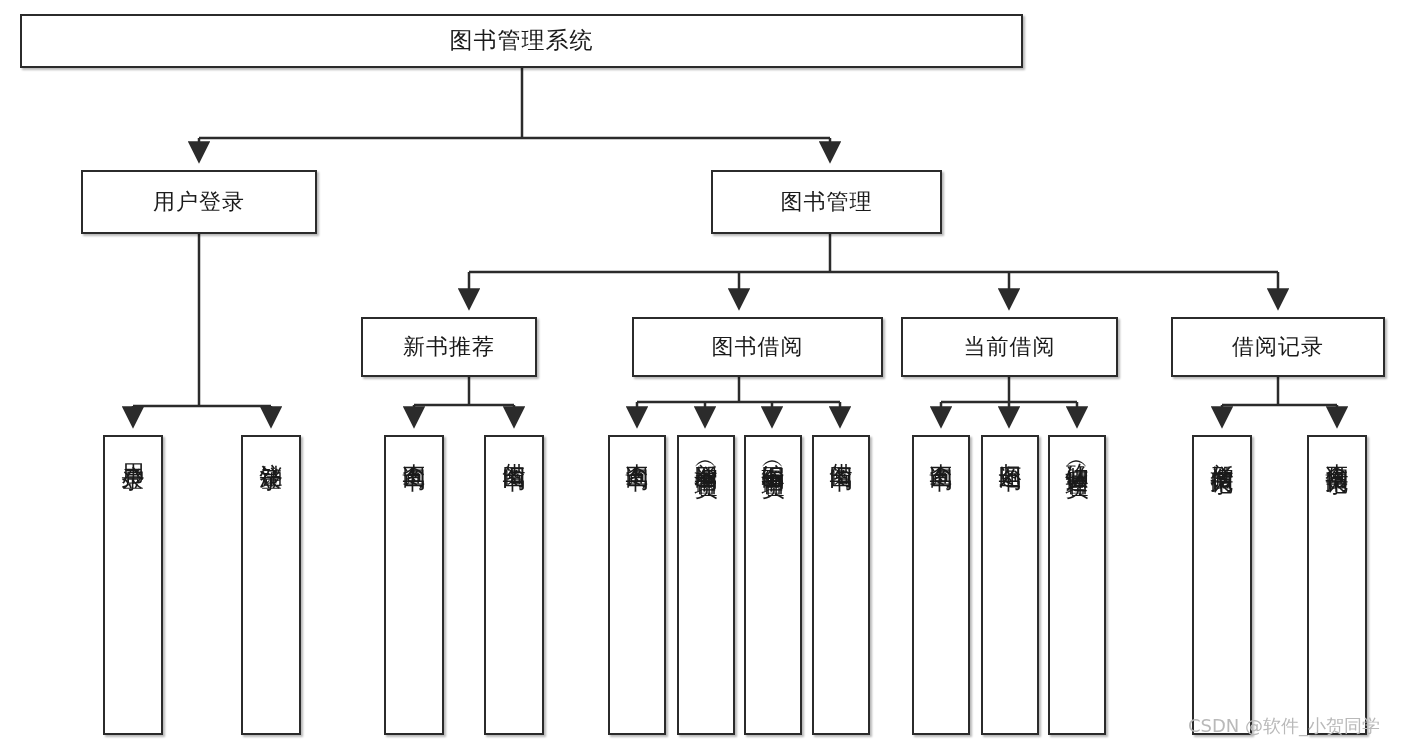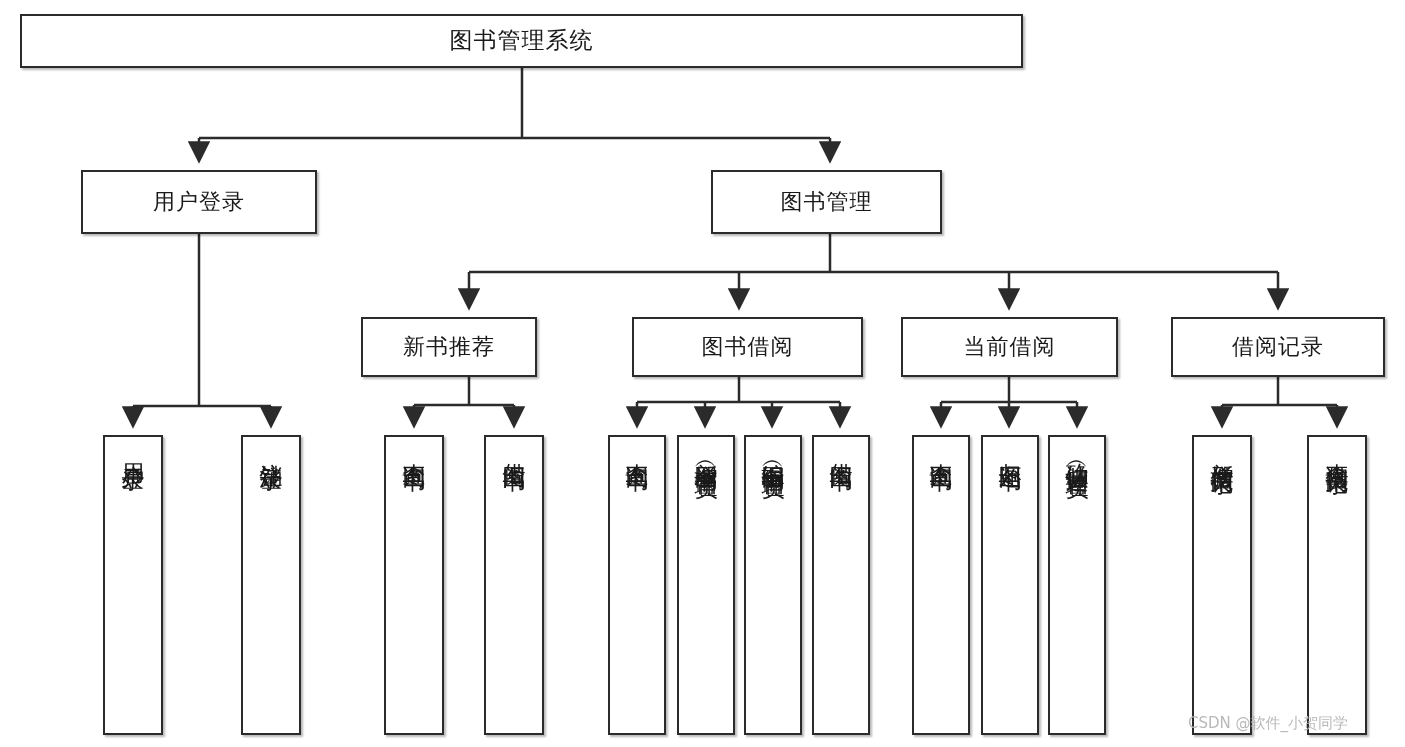--- a/index.html
+++ b/index.html
@@ -68,21 +68,21 @@
     white-space: normal;
     max-height: 268px;
   }
   .node.v.tall .label {
     max-height: 286px;
   }
   .watermark {
     position: absolute;
     left: 1188px;
     top: 714px;
-    font-size: 15px;
+    font-size: 18px;
     color: #b9b9b9;
     white-space: nowrap;
     z-index: 3;
     font-family: "DejaVu Sans", "Liberation Sans", sans-serif;
   }
 </style>
 </head>
 <body>
 
 <div id="diagram">
@@ -144,21 +144,21 @@
   <div class="node h" style="left:81px; top:170px; width:236px; height:64px;">
     <span class="label">用户登录</span>
   </div>
   <div class="node h" style="left:711px; top:170px; width:231px; height:64px;">
     <span class="label">图书管理</span>
   </div>
 
   <div class="node h" style="left:361px; top:317px; width:176px; height:60px;">
     <span class="label">新书推荐</span>
   </div>
-  <div class="node h" style="left:632px; top:317px; width:231px; height:60px;">
+  <div class="node h" style="left:632px; top:317px; width:251px; height:60px;">
     <span class="label">图书借阅</span>
   </div>
   <div class="node h" style="left:1171px; top:317px; width:214px; height:60px;">
     <span class="label">借阅记录</span>
   </div>
   <div class="node h" style="left:901px; top:317px; width:217px; height:60px;">
     <span class="label">当前借阅</span>
   </div>
 
   <div class="node v" style="left:103px; top:435px; width:60px; height:300px;">

